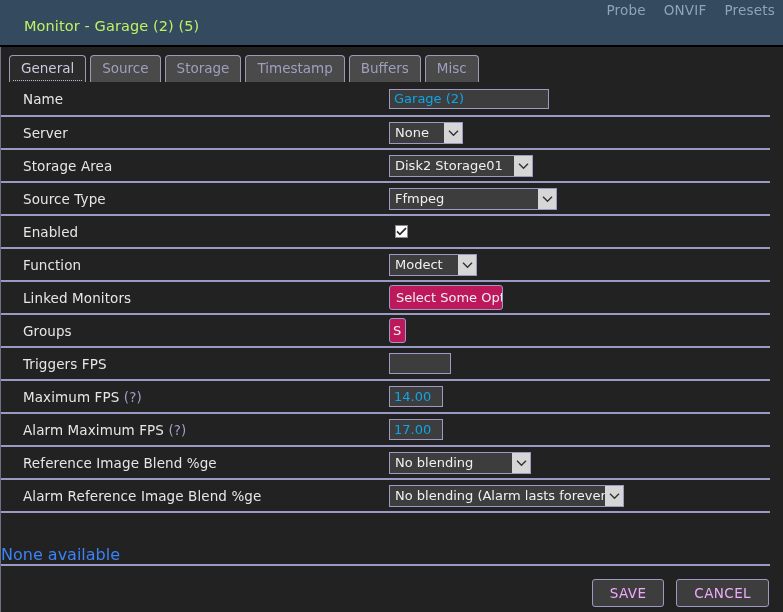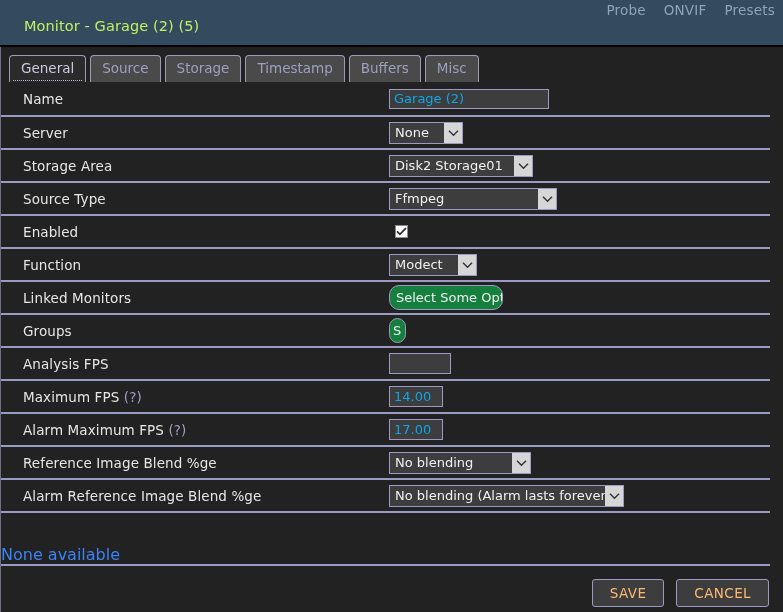--- a/index.html
+++ b/index.html
@@ -192,23 +192,23 @@
     box-sizing: border-box;
     display: flex;
     align-items: center;
     justify-content: center;
     cursor: pointer;
     margin-left: 6px;
   }
   .chk svg { display: block; }
 
   .optbtn {
-    background: #15803d;
+    background: #be185d;
     border: 1px solid #9a9ac4;
-    border-radius: 10px;
+    border-radius: 3px;
     color: #f0f0f0;
     font-family: "DejaVu Sans", "Liberation Sans", sans-serif;
     font-size: 13px;
     height: 25px;
     padding: 0 6px;
     box-sizing: border-box;
     overflow: hidden;
     white-space: nowrap;
     text-align: left;
     cursor: pointer;
@@ -223,21 +223,21 @@
     display: flex;
     justify-content: flex-end;
     align-items: center;
     gap: 12px;
     padding: 13px 14px 0 0;
   }
   .btn {
     background: #3d3d3d;
     border: 1px solid #9a9ac4;
     border-radius: 3px;
-    color: #fdba74;
+    color: #f0abfc;
     font-family: "DejaVu Sans", "Liberation Sans", sans-serif;
     font-size: 13.5px;
     letter-spacing: .4px;
     padding: 5px 17px;
     cursor: pointer;
   }
 </style>
 </head>
 <body>
 
@@ -345,21 +345,21 @@
     </div>
 
     <div class="row">
       <div class="row-label">Groups</div>
       <div class="row-field">
         <div class="optbtn groups">S</div>
       </div>
     </div>
 
     <div class="row">
-      <div class="row-label">Analysis FPS</div>
+      <div class="row-label">Triggers FPS</div>
       <div class="row-field">
         <input class="text blank-input" type="text" value="" style="">
       </div>
     </div>
 
     <div class="row">
       <div class="row-label">
         <span>Maximum FPS</span>
         <span class="help">(?)</span>
       </div>

